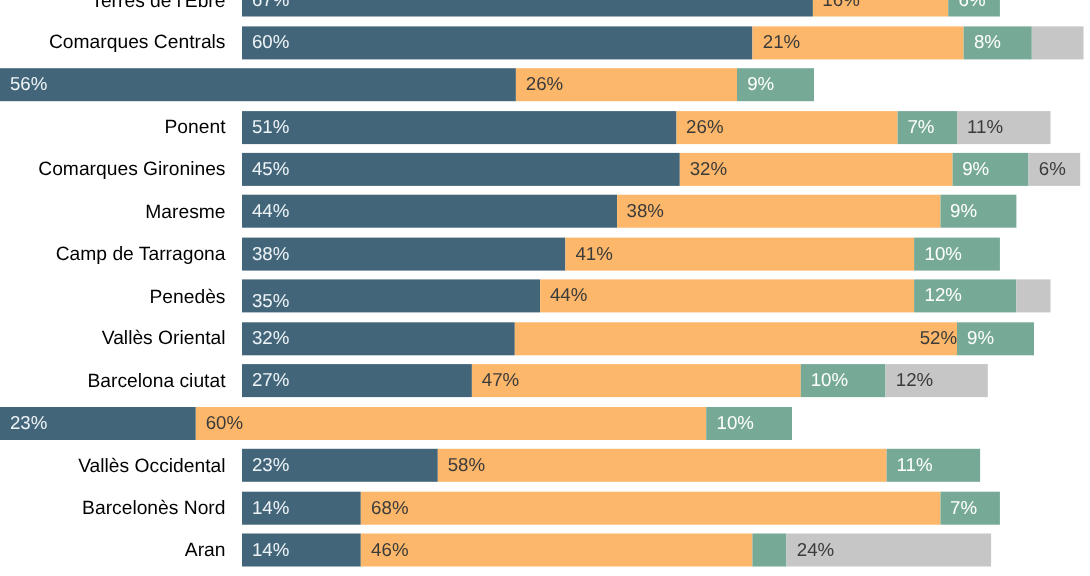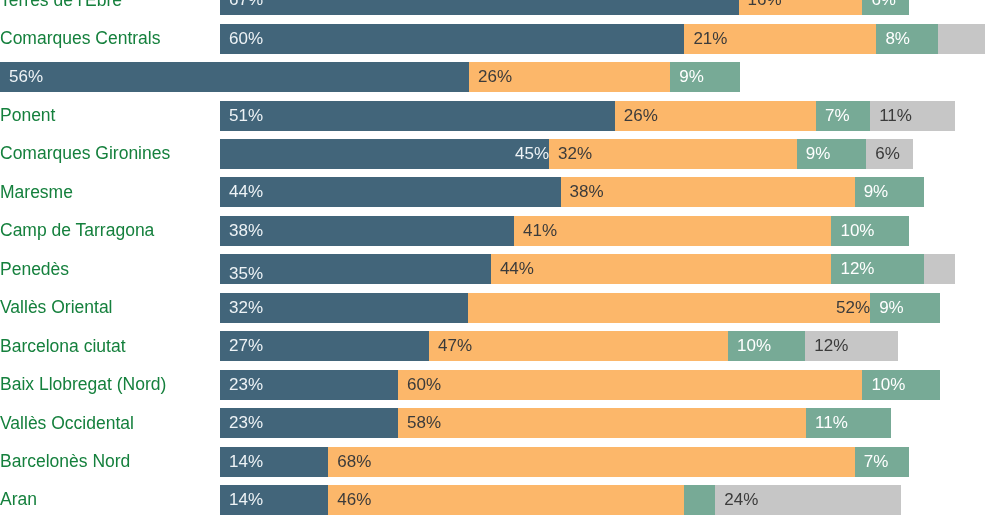--- a/index.html
+++ b/index.html
@@ -30,23 +30,23 @@
     position: relative;
     height: 38.46px;
     display: flex;
     align-items: center;
   }
   .row-label {
     width: 220px;
     min-width: 220px;
     padding-right: 15px;
     box-sizing: border-box;
-    text-align: left;
+    text-align: right;
     font-size: 17.5px;
-    color: #15803d;
+    color: #000000;
     line-height: 1.1;
     white-space: nowrap;
     overflow: hidden;
   }
   .bar-track {
     position: relative;
     height: 30px;
     flex: 1 1 auto;
     display: flex;
     align-items: stretch;
@@ -129,21 +129,21 @@
             <span class="seg-label">7%</span>
           </div>
           <div class="seg c3" style="width: 85.14px;">
             <span class="seg-label">11%</span>
           </div>
         </div>
       </div>
       <div class="chart-row">
         <div class="row-label">Comarques Gironines</div>
         <div class="bar-track">
-          <div class="seg c0" style="width: 329px; justify-content: flex-end;">
+          <div class="seg c0" style="width: 398px;">
             <span class="seg-label">45%</span>
           </div>
           <div class="seg c1" style="width: 247.68px;">
             <span class="seg-label">32%</span>
           </div>
           <div class="seg c2" style="width: 69.66px;">
             <span class="seg-label">9%</span>
           </div>
           <div class="seg c3" style="width: 46.44px;">
             <span class="seg-label">6%</span>
@@ -218,21 +218,20 @@
           </div>
           <div class="seg c2" style="width: 77.4px;">
             <span class="seg-label">10%</span>
           </div>
           <div class="seg c3" style="width: 92.88px;">
             <span class="seg-label">12%</span>
           </div>
         </div>
       </div>
       <div class="chart-row">
-        <div class="row-label">Baix Llobregat (Nord)</div>
         <div class="bar-track">
           <div class="seg c0" style="width: 178.02px;">
             <span class="seg-label">23%</span>
           </div>
           <div class="seg c1" style="width: 464.4px;">
             <span class="seg-label">60%</span>
           </div>
           <div class="seg c2" style="width: 77.4px;">
             <span class="seg-label">10%</span>
           </div>

